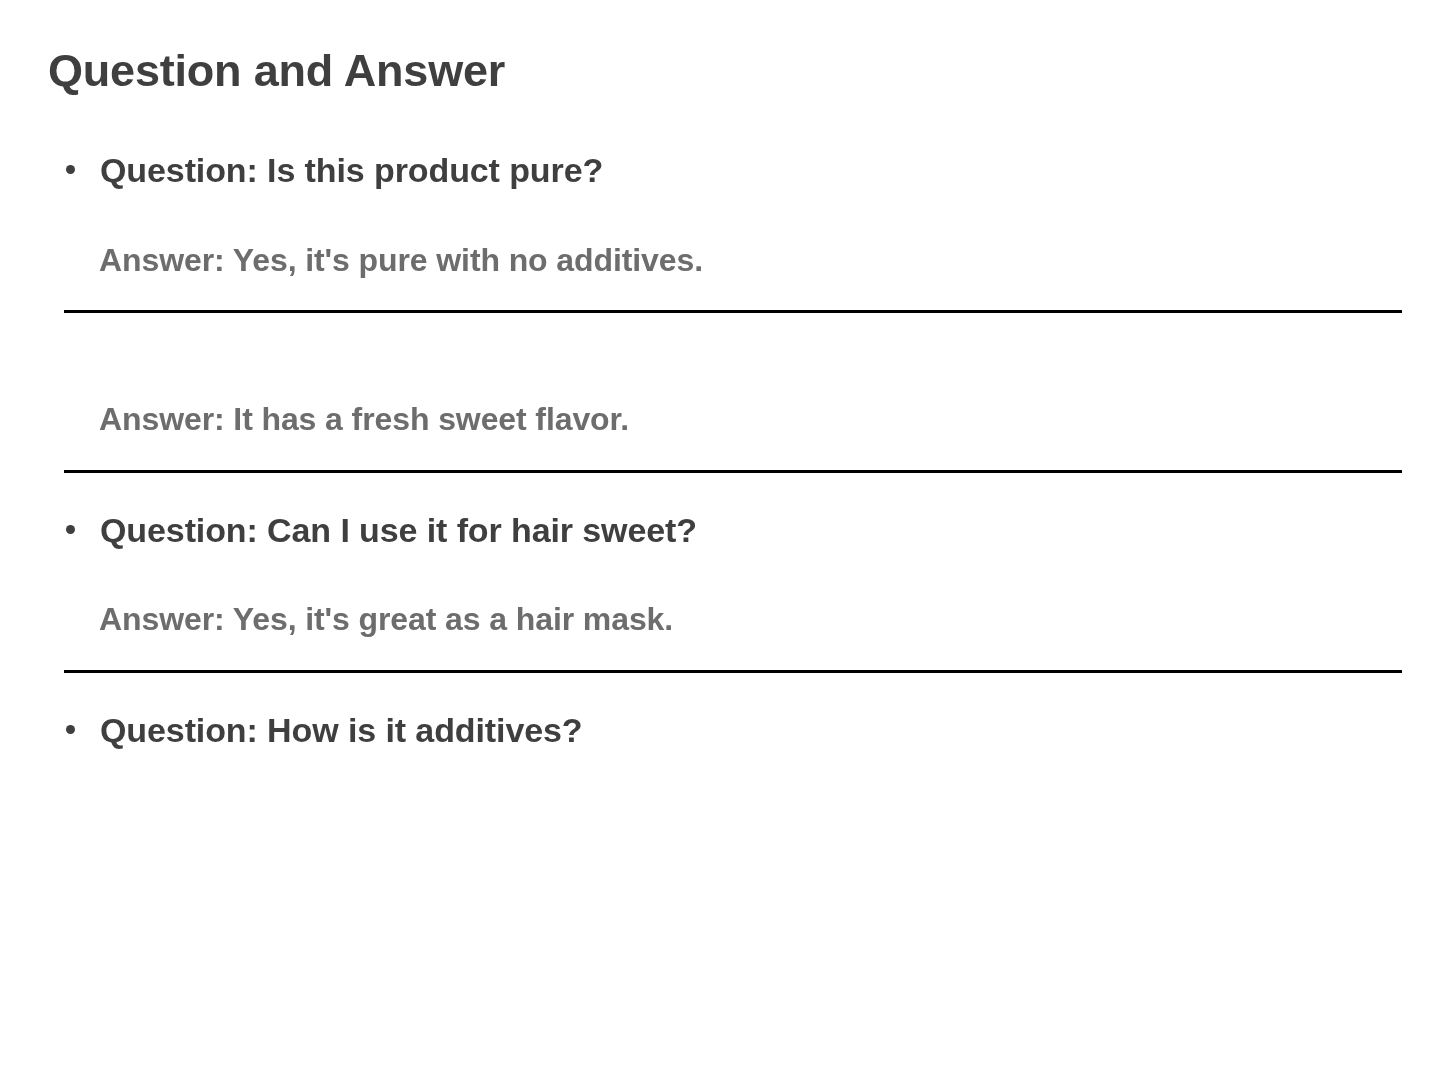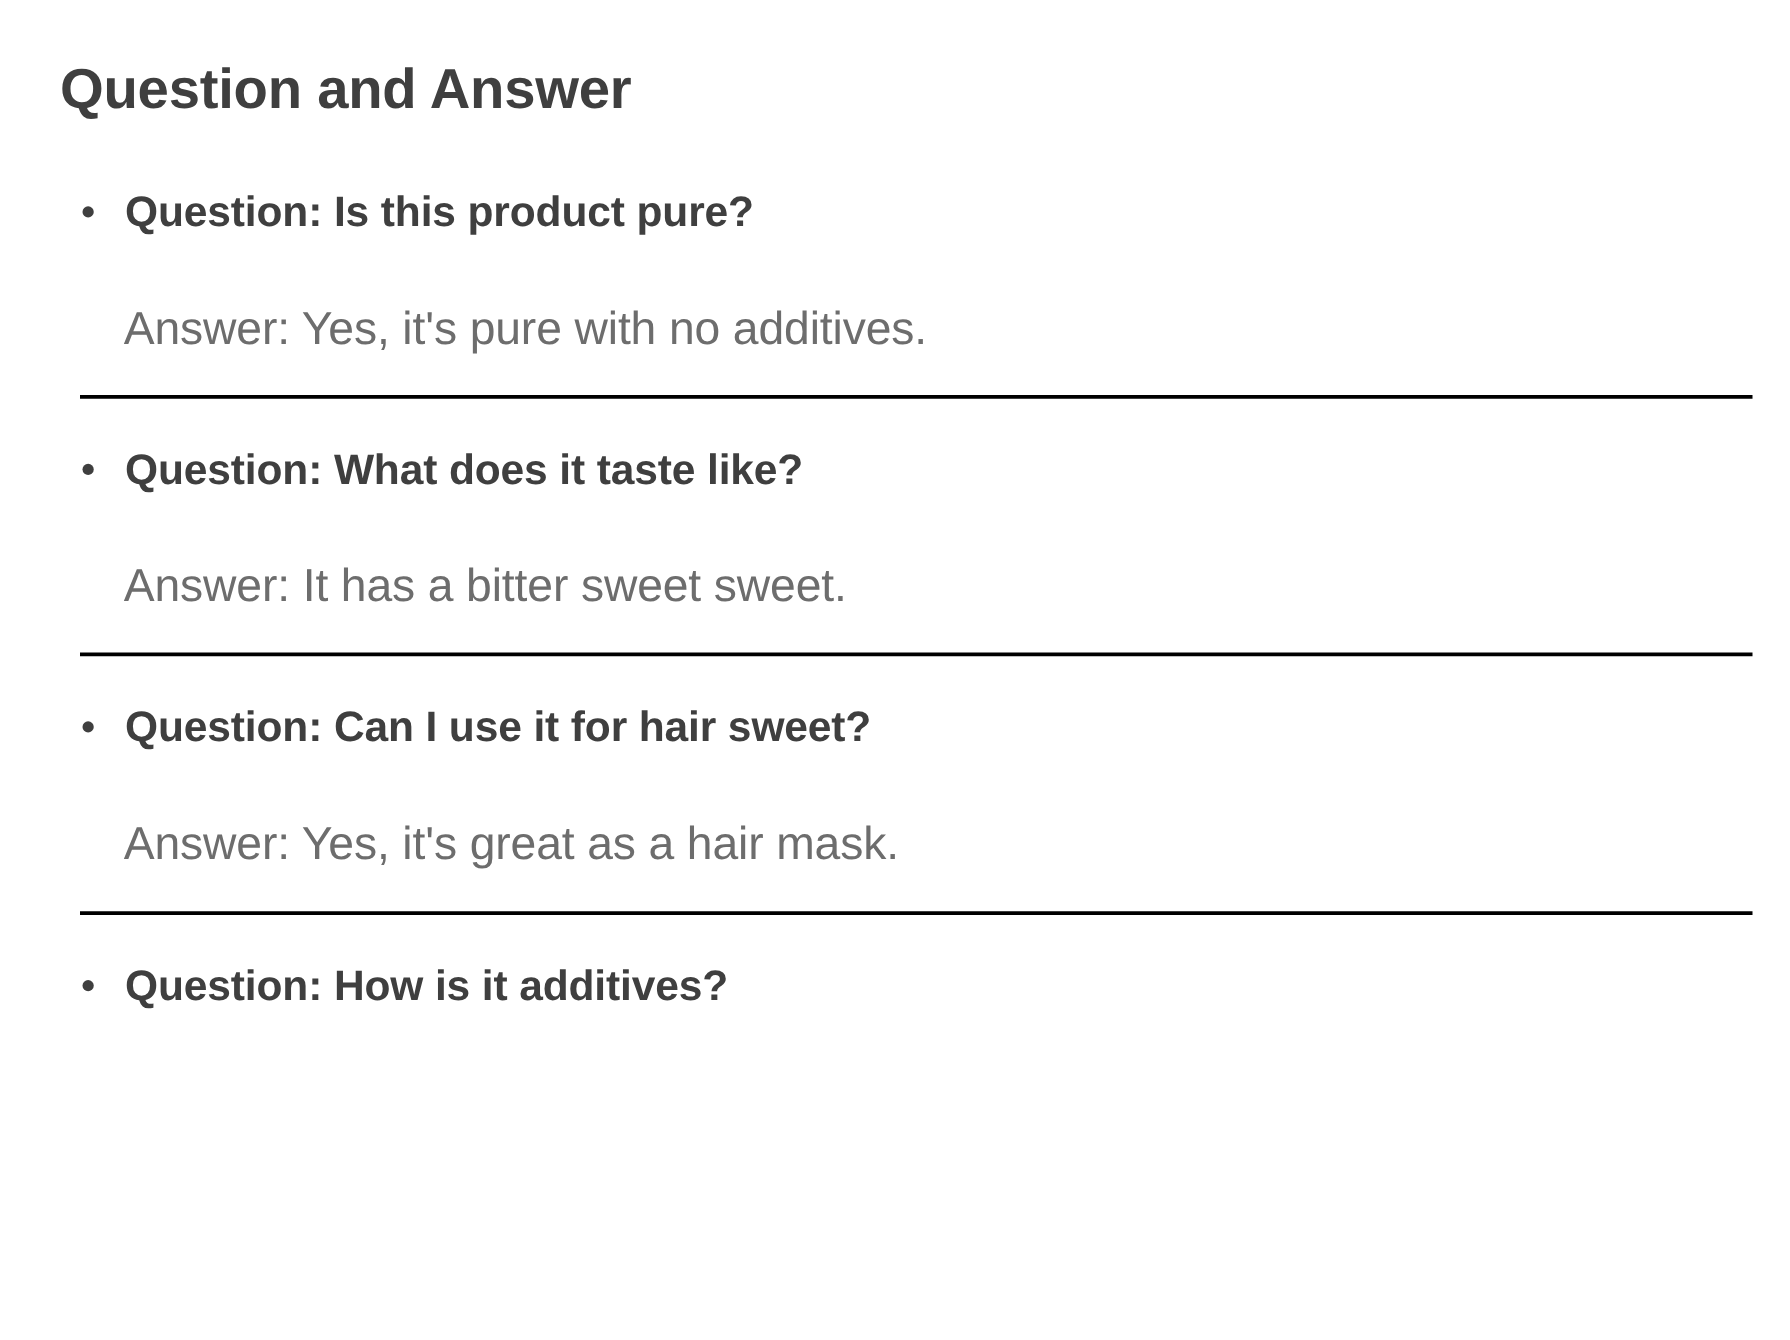--- a/index.html
+++ b/index.html
@@ -71,22 +71,22 @@
     width: 9px;
     height: 9px;
     border-radius: 50%;
     background: #3f3f3f;
   }
 
   .qa-answer {
     margin: 0;
     padding-left: 35px;
     padding-top: 50px;
-    font-size: 37px;
-    font-weight: normal;
+    font-size: 32px;
+    font-weight: bold;
     line-height: 1.2;
     color: #6d6d6d;
     letter-spacing: -0.1px;
   }
 </style>
 </head>
 <body>
 
 <div class="page">
 
@@ -97,25 +97,21 @@
     <li class="qa-item">
       <p class="qa-question">
         <span class="qa-bullet"></span>
         <span>Question: Is this product pure?</span>
       </p>
       <p class="qa-answer">Answer: Yes, it's pure with no additives.</p>
       <hr class="rule">
     </li>
 
     <li class="qa-item">
-      <p class="qa-question">
-        <span class="qa-bullet"></span>
-        <span>Question: What does it taste like?</span>
-      </p>
-      <p class="qa-answer">Answer: It has a bitter sweet sweet.</p>
+      <p class="qa-answer">Answer: It has a fresh sweet flavor.</p>
       <hr class="rule">
     </li>
 
     <li class="qa-item">
       <p class="qa-question">
         <span class="qa-bullet"></span>
         <span>Question: Can I use it for hair sweet?</span>
       </p>
       <p class="qa-answer">Answer: Yes, it's great as a hair mask.</p>
       <hr class="rule">

